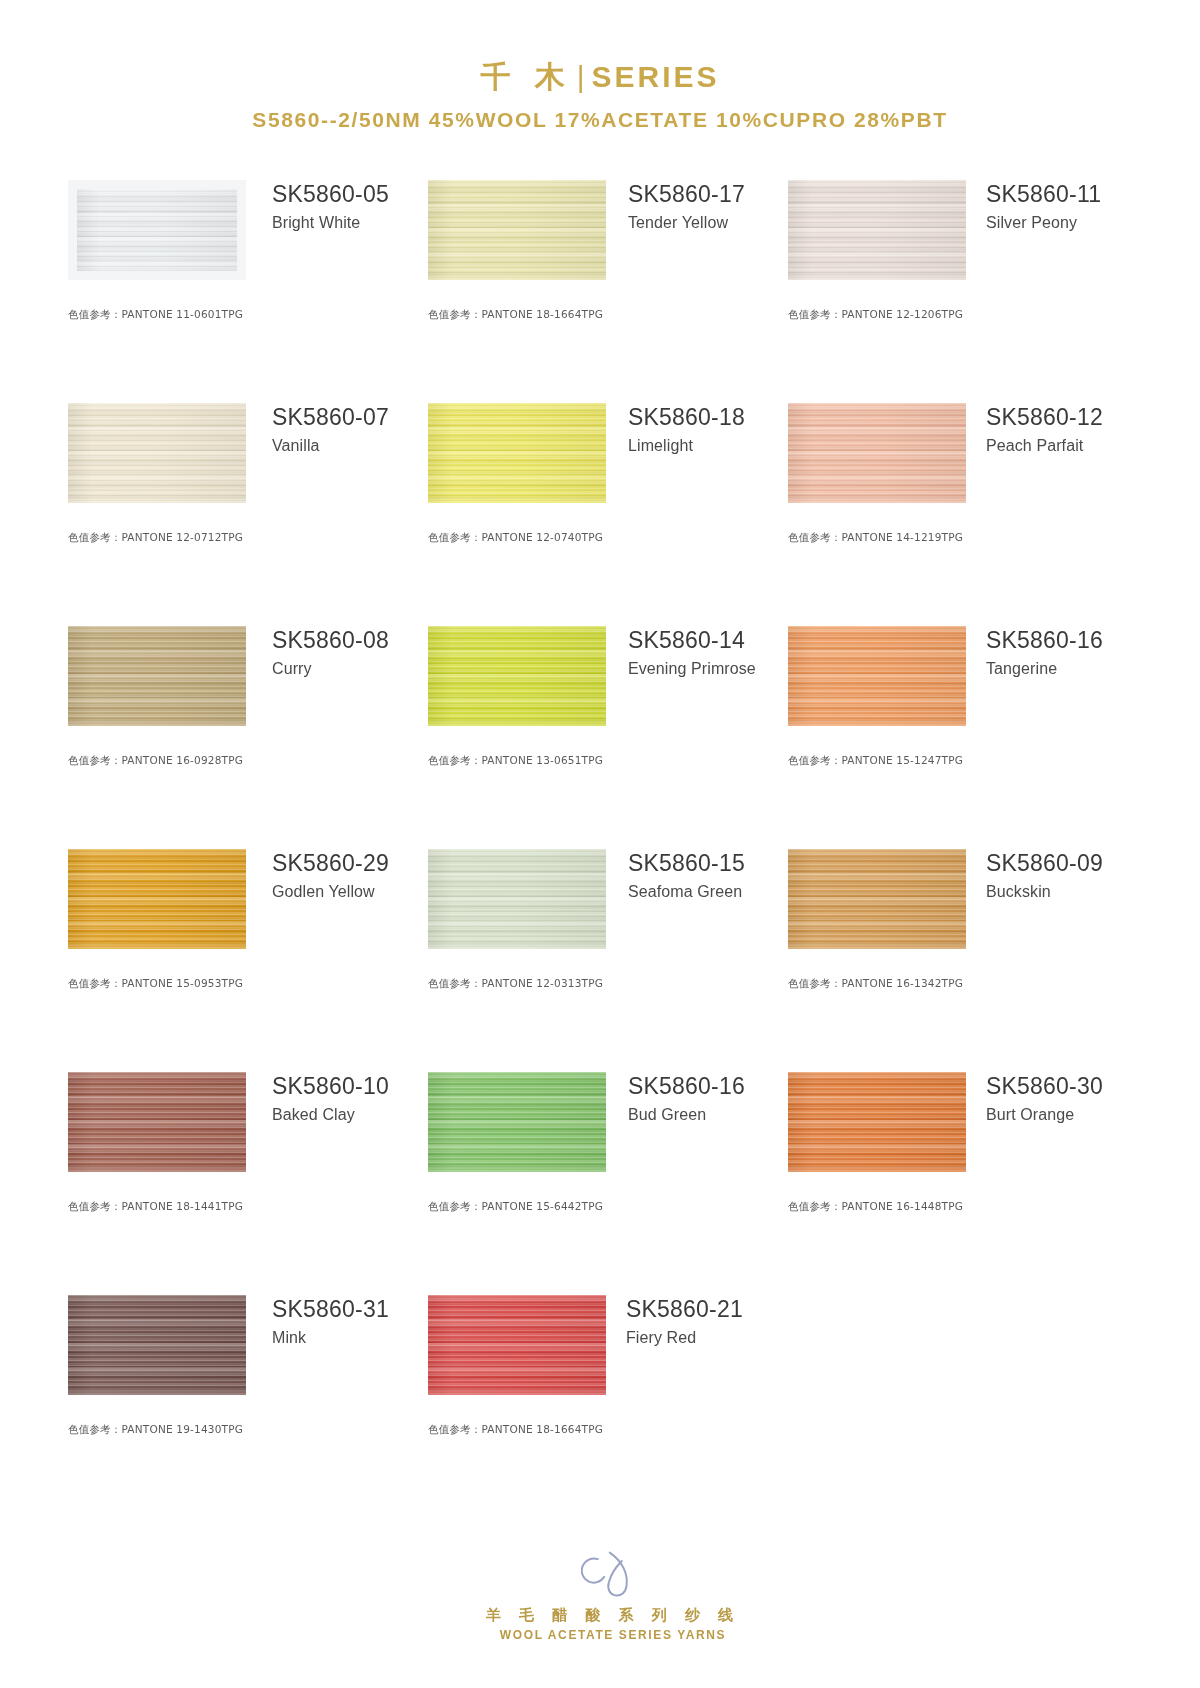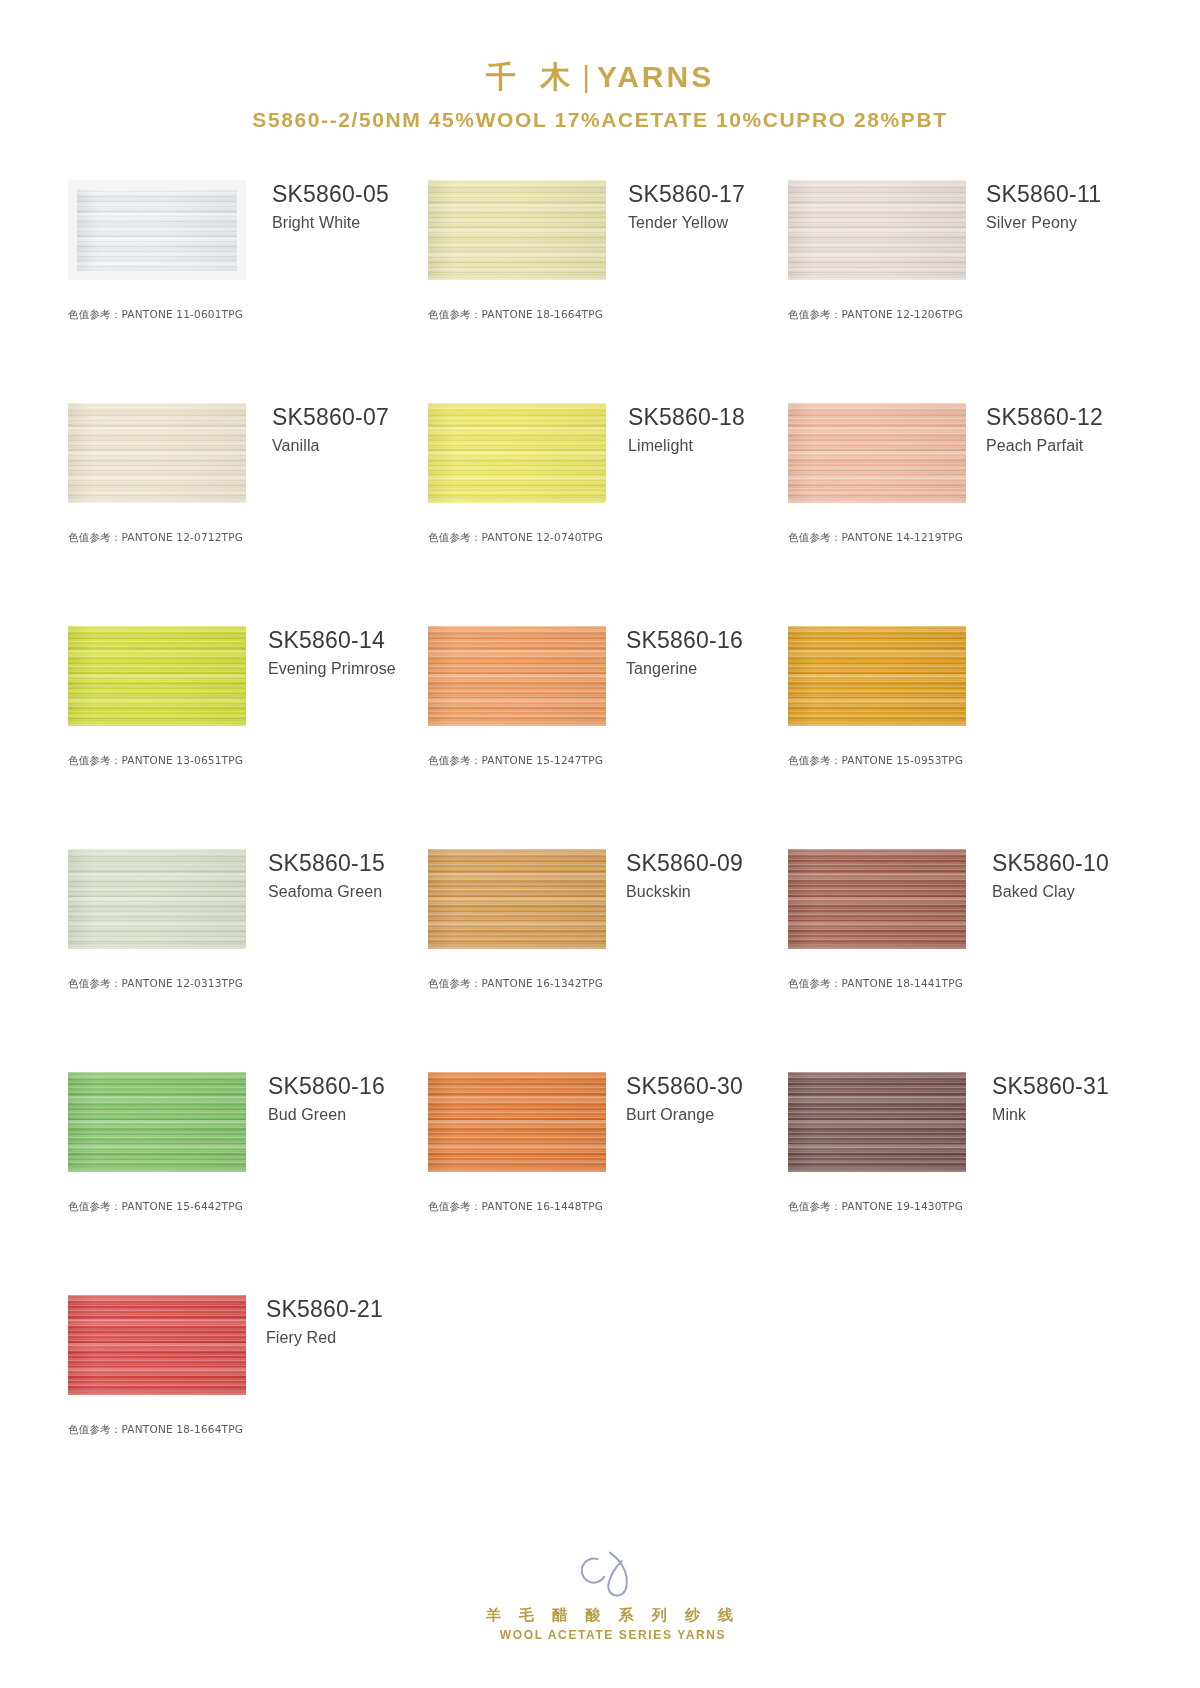--- a/index.html
+++ b/index.html
@@ -174,21 +174,21 @@
     letter-spacing: 1.6px;
     color: #b99a45;
     font-weight: bold;
   }
 </style>
 </head>
 <body>
 
 <div class="header">
   <div class="brand-title">
-    <span class="cn">千 木</span><span class="bar">|</span><span class="en">YARNS</span>
+    <span class="cn">千 木</span><span class="bar">|</span><span class="en">SERIES</span>
   </div>
   <div class="brand-sub">S5860--2/50NM  45%WOOL 17%ACETATE 10%CUPRO 28%PBT</div>
 </div>
 
 <div class="grid">
     <div class="cell col-1">
       <div class="cell-inner">
         <div class="swatch-wrap">
           <div class="swatch framed" style="background: rgb(236, 239, 240); border: 9px solid rgb(244, 245, 246); height: 100px;"></div>
         </div>
@@ -252,20 +252,32 @@
         <div class="swatch-wrap">
           <div class="swatch" style="background: rgb(242, 183, 156);"></div>
         </div>
         <div class="info">
           <div class="sku">SK5860-12</div>
           <div class="cname">Peach Parfait</div>
         </div>
       </div>
       <div class="pantone">色值参考：PANTONE 14-1219TPG</div>
     </div>
+    <div class="cell col-1">
+      <div class="cell-inner">
+        <div class="swatch-wrap">
+          <div class="swatch" style="background: rgb(189, 165, 113);"></div>
+        </div>
+        <div class="info">
+          <div class="sku">SK5860-08</div>
+          <div class="cname">Curry</div>
+        </div>
+      </div>
+      <div class="pantone">色值参考：PANTONE 16-0928TPG</div>
+    </div>
     <div class="cell col-2">
       <div class="cell-inner">
         <div class="swatch-wrap">
           <div class="swatch" style="background: rgb(210, 222, 44);"></div>
         </div>
         <div class="info">
           <div class="sku">SK5860-14</div>
           <div class="cname">Evening Primrose</div>
         </div>
       </div>
@@ -280,20 +292,24 @@
           <div class="sku">SK5860-16</div>
           <div class="cname">Tangerine</div>
         </div>
       </div>
       <div class="pantone">色值参考：PANTONE 15-1247TPG</div>
     </div>
     <div class="cell col-1">
       <div class="cell-inner">
         <div class="swatch-wrap">
           <div class="swatch" style="background: rgb(224, 154, 16);"></div>
+        </div>
+        <div class="info">
+          <div class="sku">SK5860-29</div>
+          <div class="cname">Godlen Yellow</div>
         </div>
       </div>
       <div class="pantone">色值参考：PANTONE 15-0953TPG</div>
     </div>
     <div class="cell col-2">
       <div class="cell-inner">
         <div class="swatch-wrap">
           <div class="swatch" style="background: rgb(214, 224, 198);"></div>
         </div>
         <div class="info">

